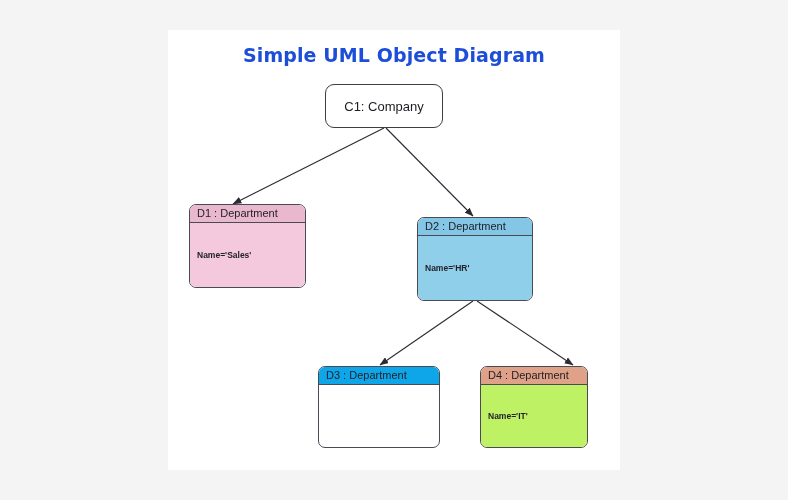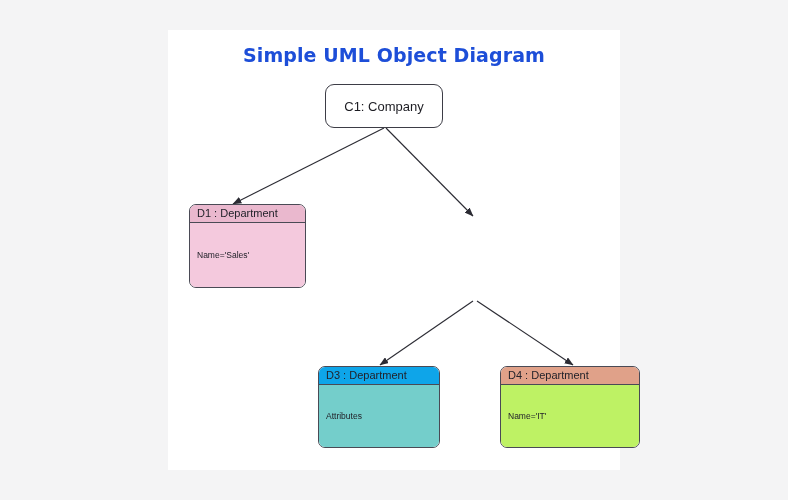--- a/index.html
+++ b/index.html
@@ -79,20 +79,21 @@
     font-size: 11px;
     color: #22222a;
     border-bottom: 1px solid #4a4a55;
     white-space: nowrap;
   }
   .node-body {
     position: relative;
     box-sizing: border-box;
     height: calc(100% - 18px);
     padding-left: 1px;
+    font-weight: bold;
   }
   .node-body .attr {
     position: absolute;
     left: 7px;
     top: 50%;
     transform: translateY(-50%);
     font-size: 8.5px;
     color: #22222a;
     white-space: nowrap;
   }
@@ -135,29 +136,32 @@
       <span class="root-label">C1: Company</span>
     </div>
 
     <div class="node c-pink" style="left:21px; top:174px; width:117px; height:84px;">
       <div class="node-header">D1 : Department</div>
       <div class="node-body">
         <span class="attr">Name='Sales'</span>
       </div>
     </div>
 
+    <div class="node c-blue" style="left:249px; top:187px; width:116px; height:84px;">
+      <div class="node-header">D2 : Department</div>
+      <div class="node-body">
+        <span class="attr">Name='HR'</span>
+      </div>
+    </div>
 
     <div class="node c-teal" style="left:150px; top:336px; width:122px; height:82px;">
       <div class="node-header">D3 : Department</div>
-      <div class="node-body">
-        <span class="attr">Attributes</span>
-      </div>
     </div>
 
-    <div class="node c-salmon" style="left:332px; top:336px; width:140px; height:82px;">
+    <div class="node c-salmon" style="left:312px; top:336px; width:108px; height:82px;">
       <div class="node-header">D4 : Department</div>
       <div class="node-body">
         <span class="attr">Name='IT'</span>
       </div>
     </div>
 
   </div>
 </div>
 
 </body></html>

